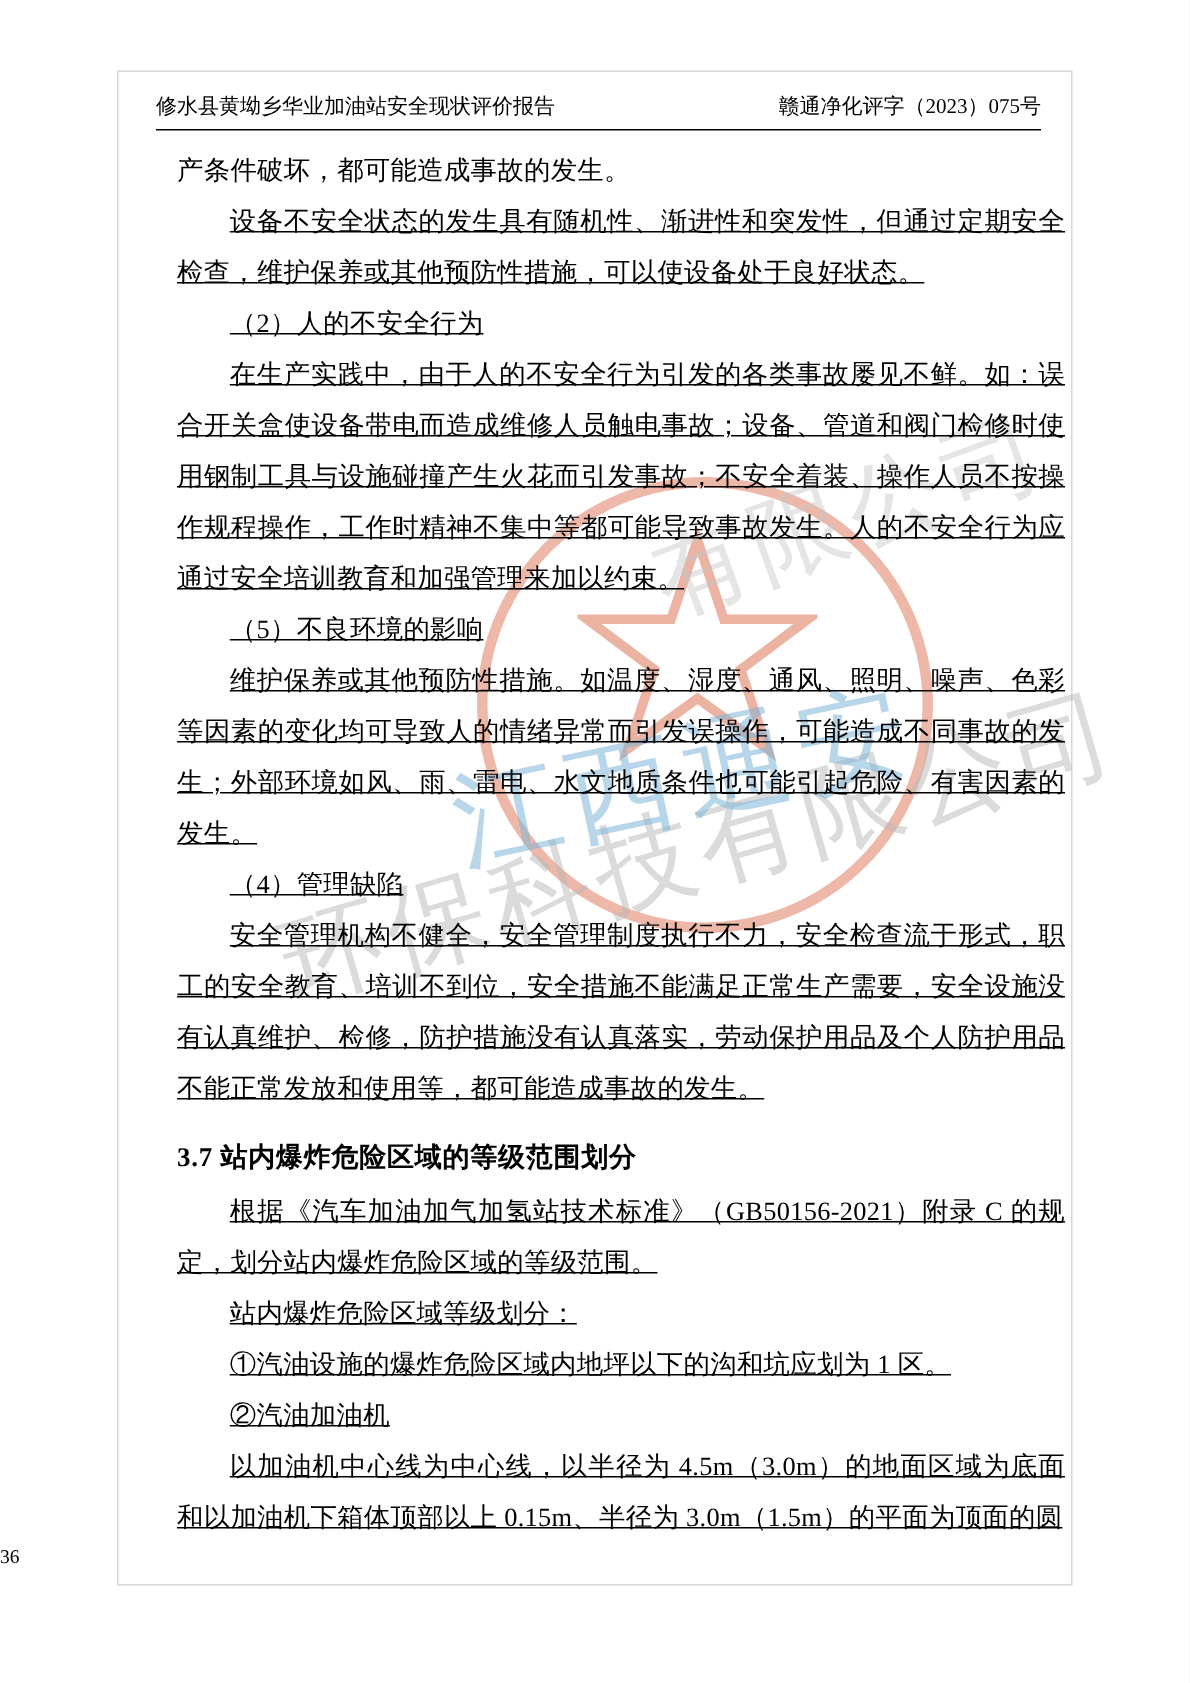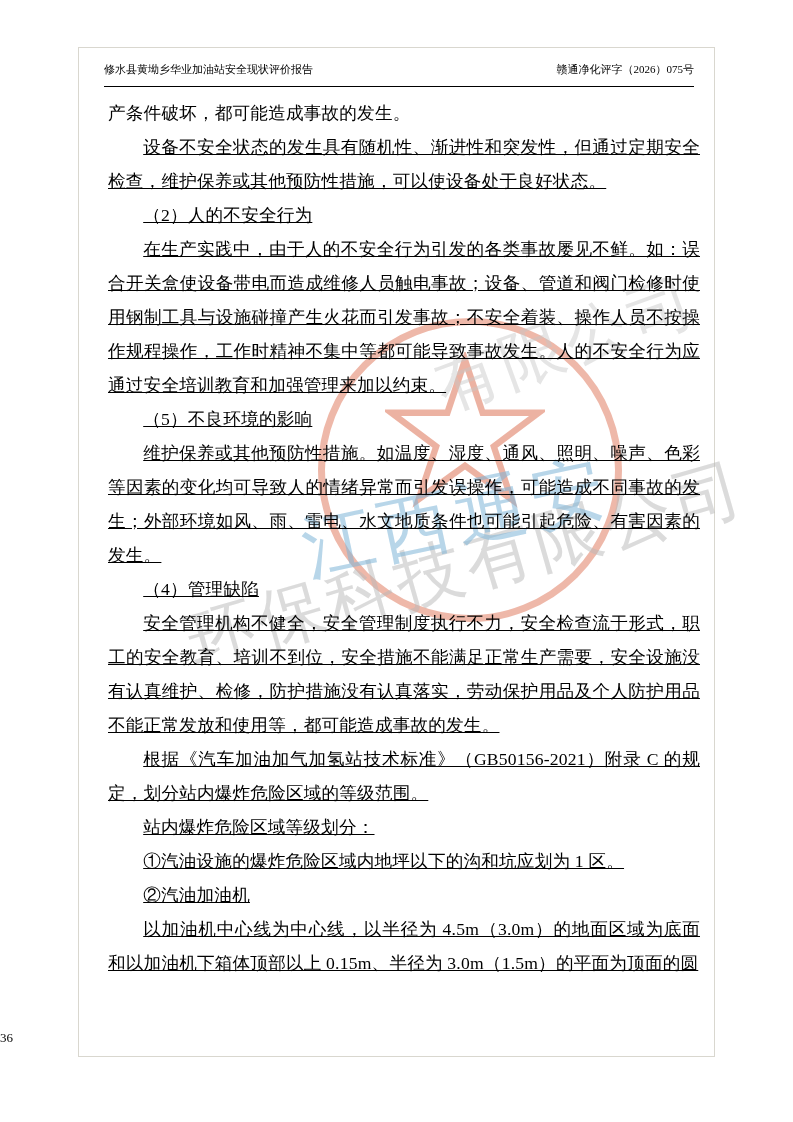--- a/index.html
+++ b/index.html
@@ -96,38 +96,38 @@
   }
   
   .header {
     position: absolute;
     left: 104px;
     top: 62px;
     width: 590px;
     display: flex;
     justify-content: space-between;
     align-items: flex-end;
-    font-size: 11px;
+    font-size: 14px;
     font-family: "Liberation Serif", "DejaVu Serif", serif;
     color: #000;
     z-index: 6;
   }
   .header-rule {
     position: absolute;
     left: 104px;
     top: 86px;
     width: 590px;
     height: 1px;
     background: #000;
     z-index: 6;
   }
   
   .content {
     position: absolute;
-    left: 108px;
+    left: 118px;
     top: 96px;
     width: 592px;
     z-index: 6;
   }
   p.t {
     margin: 0;
     font-size: 17.6px;
     line-height: 34px;
     text-align: justify;
     text-justify: inter-ideograph;
@@ -165,34 +165,35 @@
     </div>
     <div class="wm-text-side">有限公司</div>
     <div class="wm-text-gray">环保科技有限公司</div>
     <div class="wm-text-blue">江西通安</div>
   </div>
 
   <div class="frame"></div>
 
   <div class="header">
     <span>修水县黄坳乡华业加油站安全现状评价报告</span>
-    <span>赣通净化评字（2026）075号</span>
+    <span>赣通净化评字（2023）075号</span>
   </div>
   <div class="header-rule"></div>
 
   <div class="content">
     <p class="t">产条件破坏，都可能造成事故的发生。</p>
     <p class="t ind">设备不安全状态的发生具有随机性、渐进性和突发性，但通过定期安全检查，维护保养或其他预防性措施，可以使设备处于良好状态。</p>
     <p class="t ind">（2）人的不安全行为</p>
     <p class="t ind">在生产实践中，由于人的不安全行为引发的各类事故屡见不鲜。如：误合开关盒使设备带电而造成维修人员触电事故；设备、管道和阀门检修时使用钢制工具与设施碰撞产生火花而引发事故；不安全着装、操作人员不按操作规程操作，工作时精神不集中等都可能导致事故发生。人的不安全行为应通过安全培训教育和加强管理来加以约束。</p>
     <p class="t ind">（5）不良环境的影响</p>
     <p class="t ind">维护保养或其他预防性措施。如温度、湿度、通风、照明、噪声、色彩等因素的变化均可导致人的情绪异常而引发误操作，可能造成不同事故的发生；外部环境如风、雨、雷电、水文地质条件也可能引起危险、有害因素的发生。</p>
     <p class="t ind">（4）管理缺陷</p>
     <p class="t ind">安全管理机构不健全，安全管理制度执行不力，安全检查流于形式，职工的安全教育、培训不到位，安全措施不能满足正常生产需要，安全设施没有认真维护、检修，防护措施没有认真落实，劳动保护用品及个人防护用品不能正常发放和使用等，都可能造成事故的发生。</p>
 
+    <h3 class="sec">3.7 站内爆炸危险区域的等级范围划分</h3>
 
     <p class="t ind">根据《汽车加油加气加氢站技术标准》（GB50156-2021）附录 C 的规定，划分站内爆炸危险区域的等级范围。</p>
     <p class="t ind">站内爆炸危险区域等级划分：</p>
     <p class="t ind">①汽油设施的爆炸危险区域内地坪以下的沟和坑应划为 1 区。</p>
     <p class="t ind">②汽油加油机</p>
     <p class="t ind">以加油机中心线为中心线，以半径为 4.5m（3.0m）的地面区域为底面和以加油机下箱体顶部以上 0.15m、半径为 3.0m（1.5m）的平面为顶面的圆</p>
   </div>
 
   <div class="pagenum">36</div>
 

